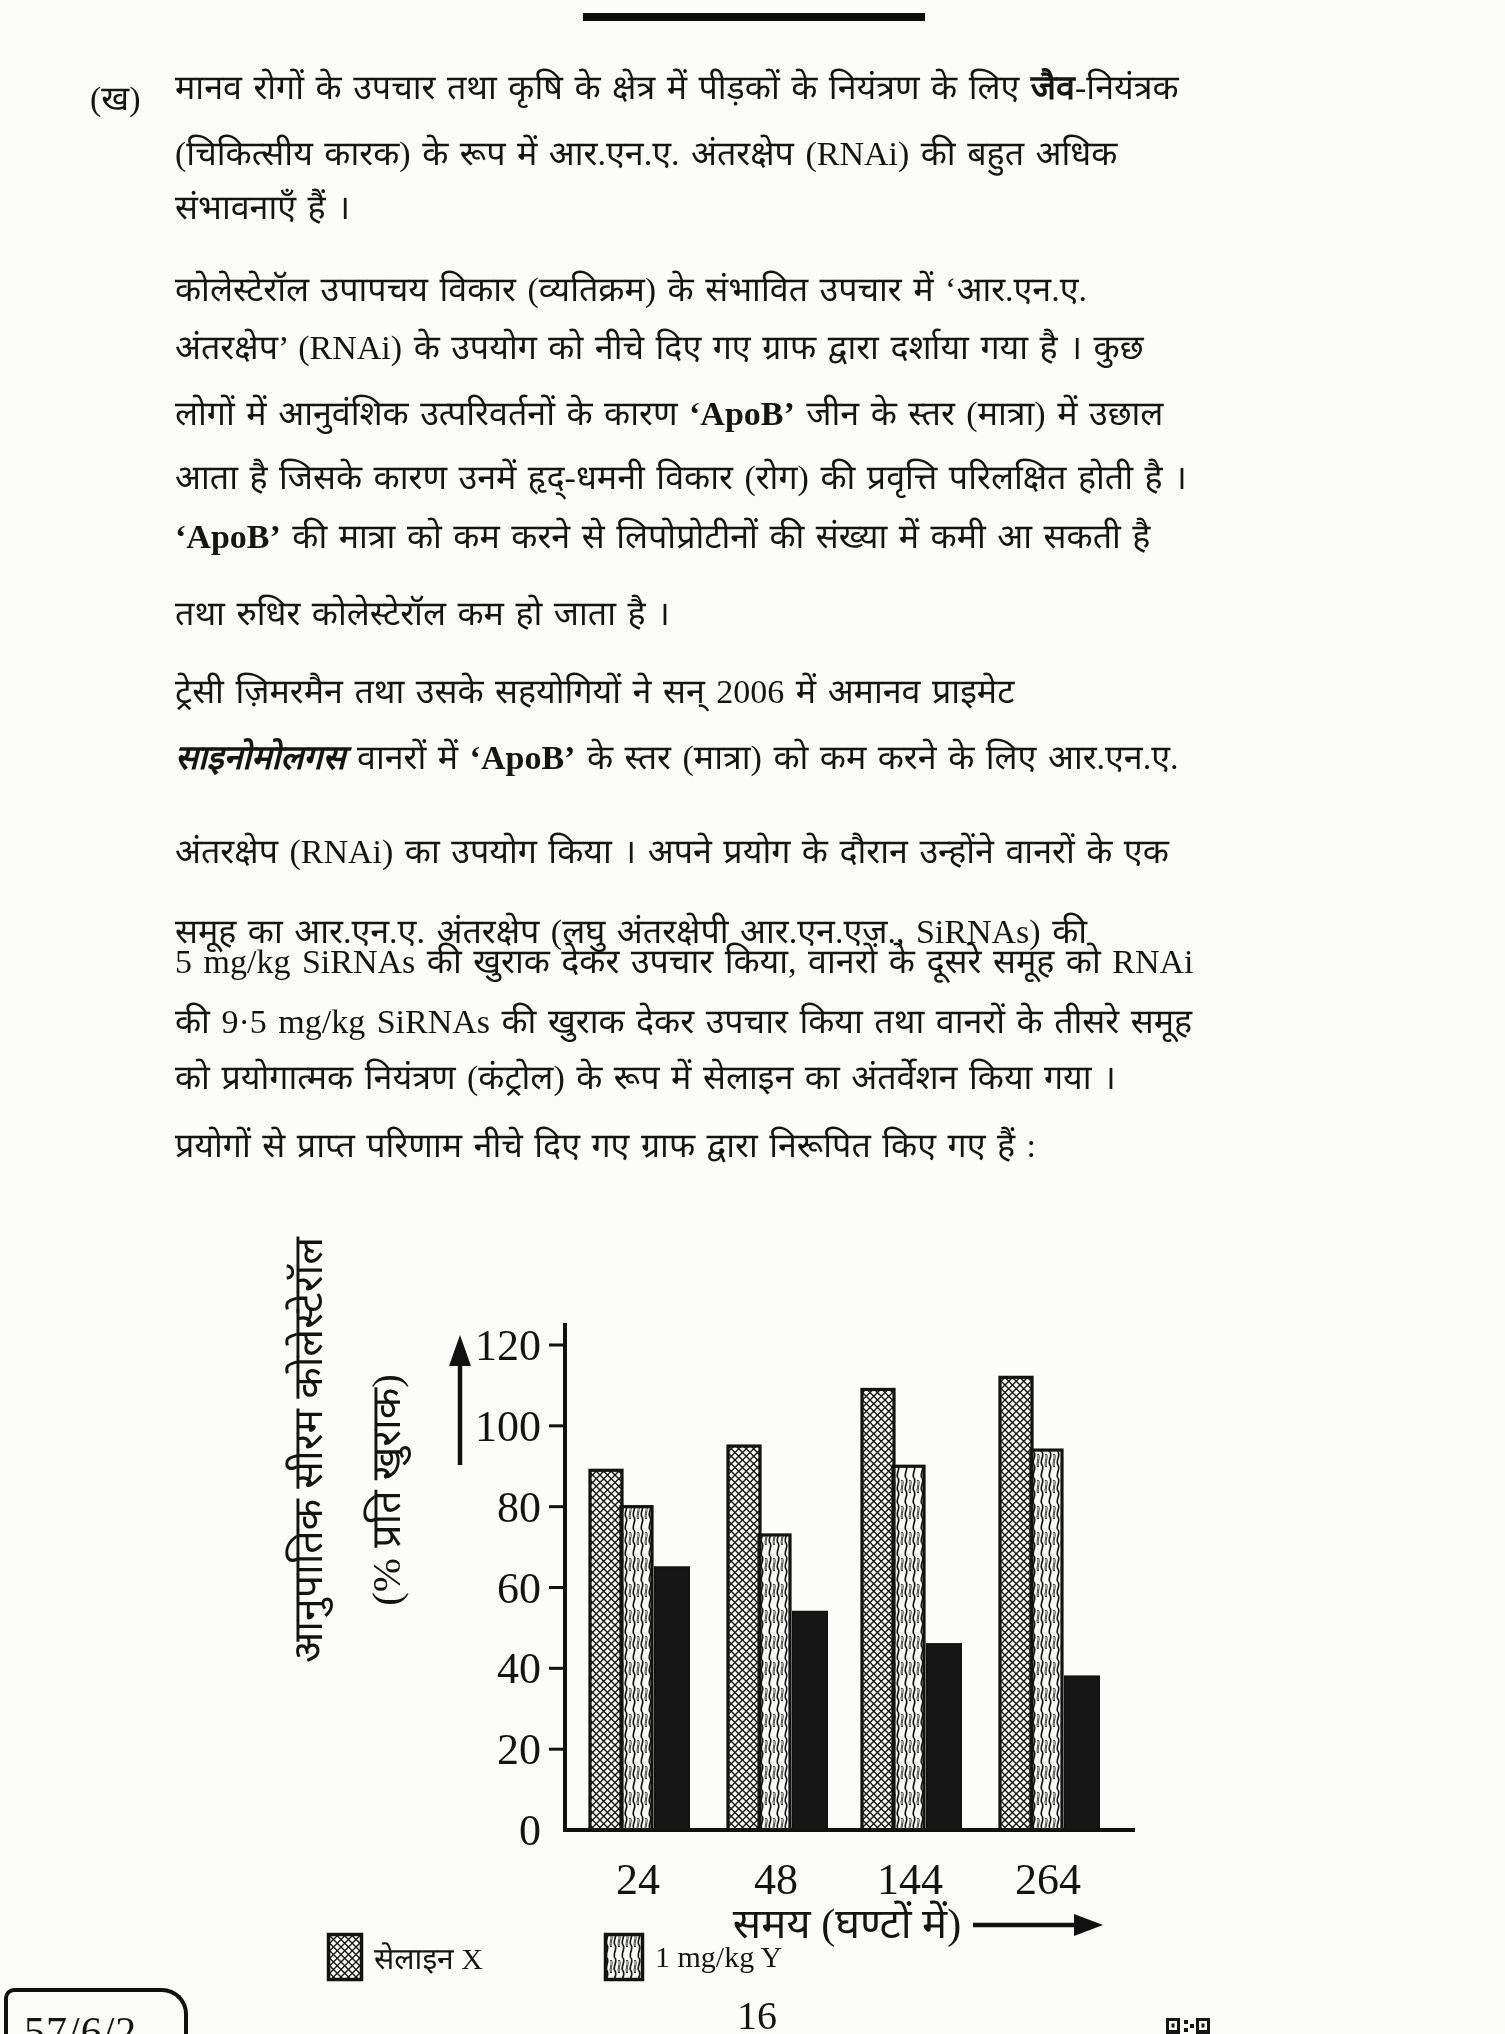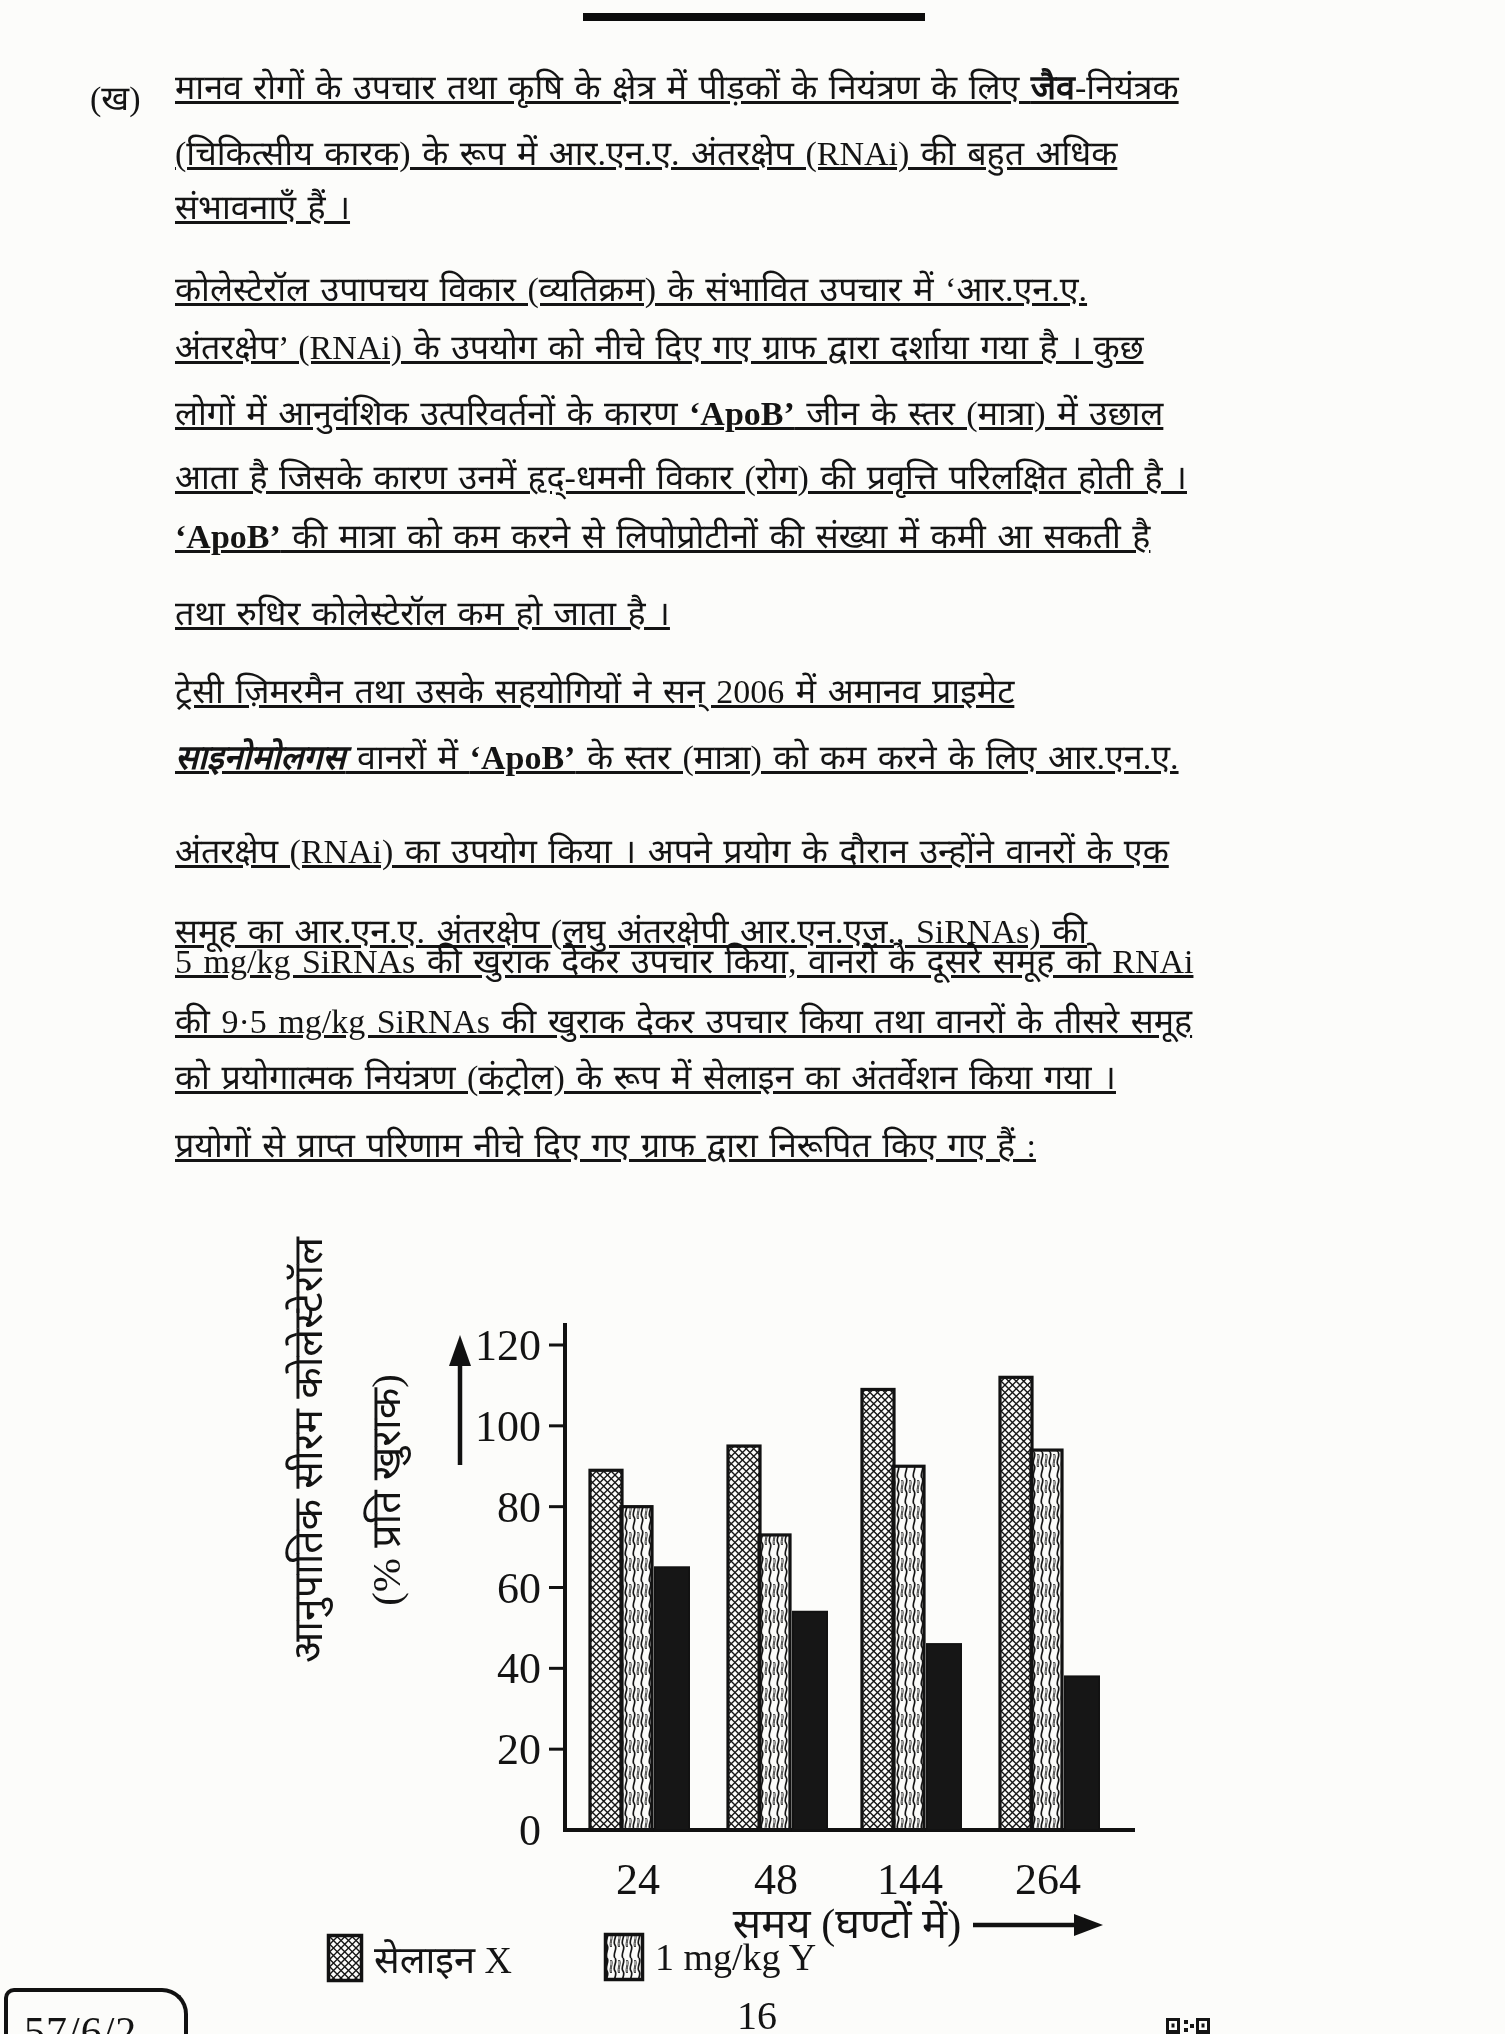--- a/index.html
+++ b/index.html
@@ -2,38 +2,38 @@
 <html><head>
 <meta charset="utf-8">
 <style>
   html,body{margin:0;padding:0;}
   body{width:1505px;height:2034px;position:relative;overflow:hidden;
        background:#fcfcfa;color:#141414;
        font-family:"Liberation Serif","DejaVu Serif",serif;}
   .topbar{position:absolute;left:583px;top:13px;width:342px;height:8px;background:#0c0c0c;}
   .sec-label{position:absolute;left:90px;top:74px;font-size:34px;}
   .tline{position:absolute;left:175px;width:1200px;white-space:nowrap;
-         font-size:34px;line-height:56px;word-spacing:3px;text-decoration:underline;}
+         font-size:34px;line-height:56px;word-spacing:3px;}
   .tline .b{font-weight:bold;}
   .tline .bi{font-weight:bold;font-style:italic;}
   
   .l0{top:60px}.l1{top:126px}.l2{top:180px}
   .l3{top:262px}.l4{top:320px}.l5{top:386px}.l6{top:450px}
   .l7{top:509px}.l8{top:586px}
   .l9{top:664px}.l10{top:730px}.l11{top:824px}.l12{top:904px}.l13{top:934px}.l14{top:994px}.l15{top:1050px}
   .l16{top:1118px}
   svg text{fill:#131313;}
   .chart-svg{position:absolute;left:270px;top:1010px;width:940px;height:950px;}
   .tl{font-size:44px;font-family:"Liberation Serif","DejaVu Serif",serif;}
   .xl{font-size:44px;font-family:"Liberation Serif","DejaVu Serif",serif;}
   .xt{font-size:42px;font-family:"Liberation Serif","DejaVu Serif",serif;}
   .yt{font-size:41px;font-family:"Liberation Serif","DejaVu Serif",serif;}
   .legend{position:absolute;left:0;top:1932px;width:1505px;height:58px;}
   .leg-item{position:absolute;display:flex;align-items:center;gap:10px;}
-  .leg-item span{font-size:38px;white-space:nowrap;}
+  .leg-item span{font-size:30px;white-space:nowrap;}
   .li0{left:326px}.li1{left:603px}.li2{left:938px}
   .code-box{position:absolute;left:4px;top:1988px;width:176px;height:70px;
             border:4px solid #111;border-bottom:none;border-radius:10px 26px 0 0;background:#fcfcfa;}
   .code-box span{position:absolute;left:16px;top:16px;font-size:42px;letter-spacing:1px;}
   .page-num{position:absolute;left:712px;top:1992px;width:90px;text-align:center;font-size:40px;}
   .qr{position:absolute;left:1166px;top:2018px;}
 </style>
 </head>
 <body>
 

